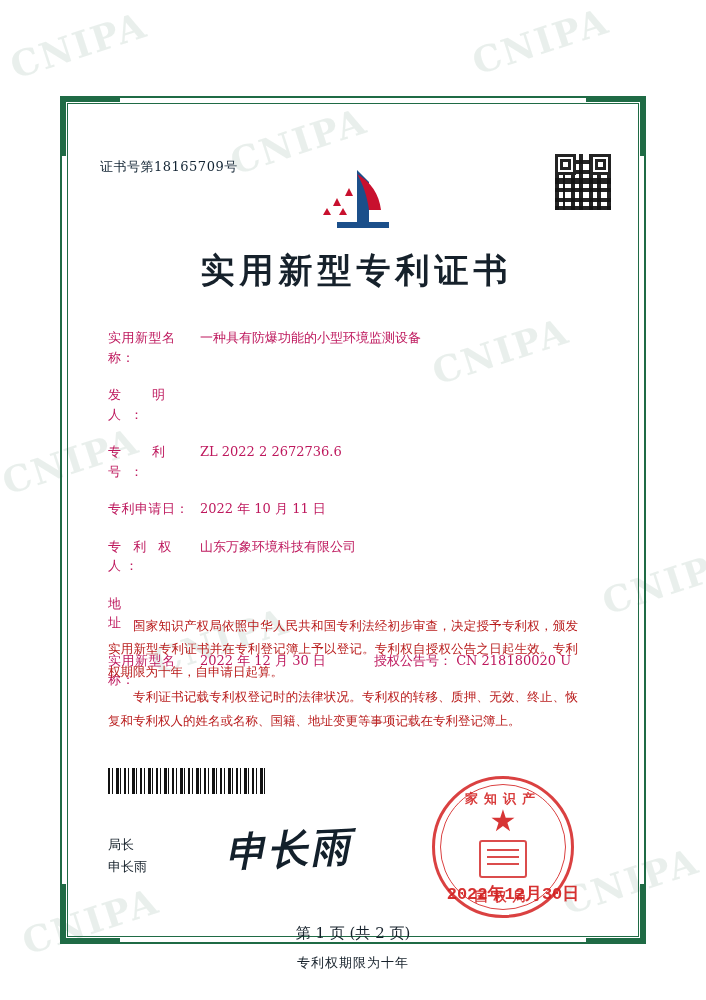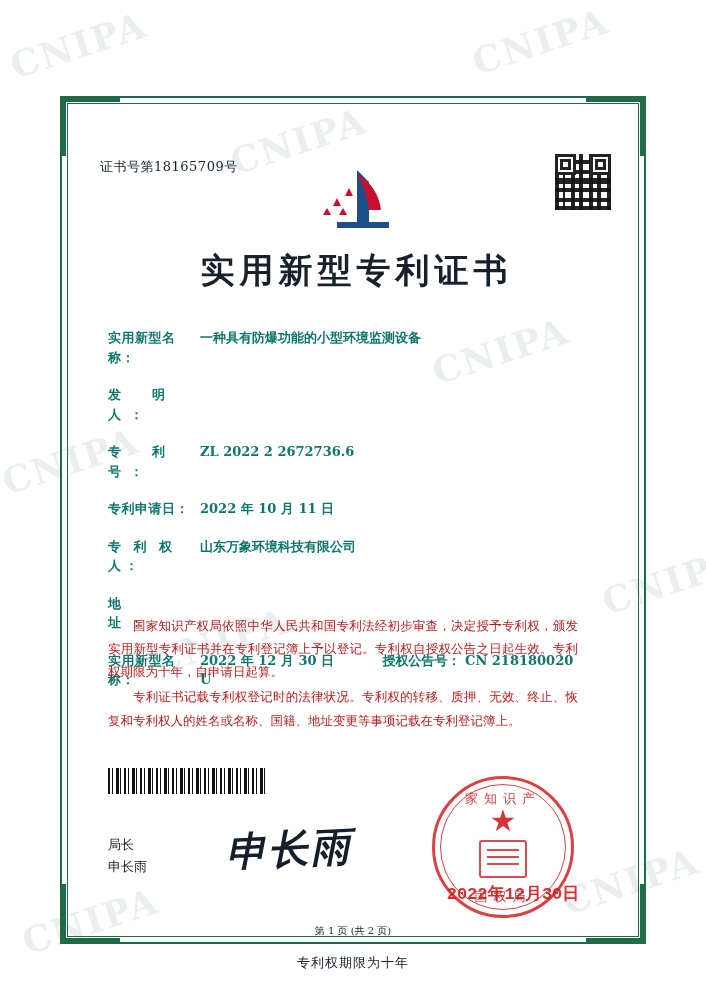--- a/index.html
+++ b/index.html
@@ -132,22 +132,21 @@
     padding-left: 7px;
   }
 
   .fields {
     position: absolute;
     left: 108px;
     top: 312px;
     width: 470px;
     font-family: "DejaVu Serif", "Liberation Serif", serif;
     font-size: 13px;
-    color: #0f766e;
-    font-weight: bold;
+    color: #be185d;
   }
   .field-row {
     display: flex;
     align-items: baseline;
     margin-bottom: 18px;
     line-height: 1.5;
   }
   .field-label {
     width: 92px;
     flex: none;
@@ -263,21 +262,21 @@
     background: #d32020;
     box-shadow: 0 7px 0 #d32020, 0 14px 0 #d32020;
   }
   .seal-text-top, .seal-text-bottom {
     position: absolute;
     left: 0;
     width: 100%;
     text-align: center;
     color: #d32020;
     font-family: "DejaVu Serif", "Liberation Serif", serif;
-    font-weight: normal;
+    font-weight: bold;
     font-size: 13px;
     letter-spacing: 6px;
     opacity: 0.88;
   }
   .seal-text-top { top: 14px; }
   .seal-text-bottom { bottom: 12px; }
 
   .seal-date {
     position: absolute;
     left: 438px;
@@ -291,21 +290,21 @@
     opacity: 0.92;
   }
 
   .page-number {
     position: absolute;
     left: 0;
     right: 0;
     top: 908px;
     text-align: center;
     font-family: "DejaVu Serif", "Liberation Serif", serif;
-    font-size: 10px;
+    font-size: 15px;
     color: #16212b;
   }
 
   .footer-note {
     position: absolute;
     left: 0;
     right: 0;
     top: 954px;
     text-align: center;
     font-family: "DejaVu Serif", "Liberation Serif", serif;

